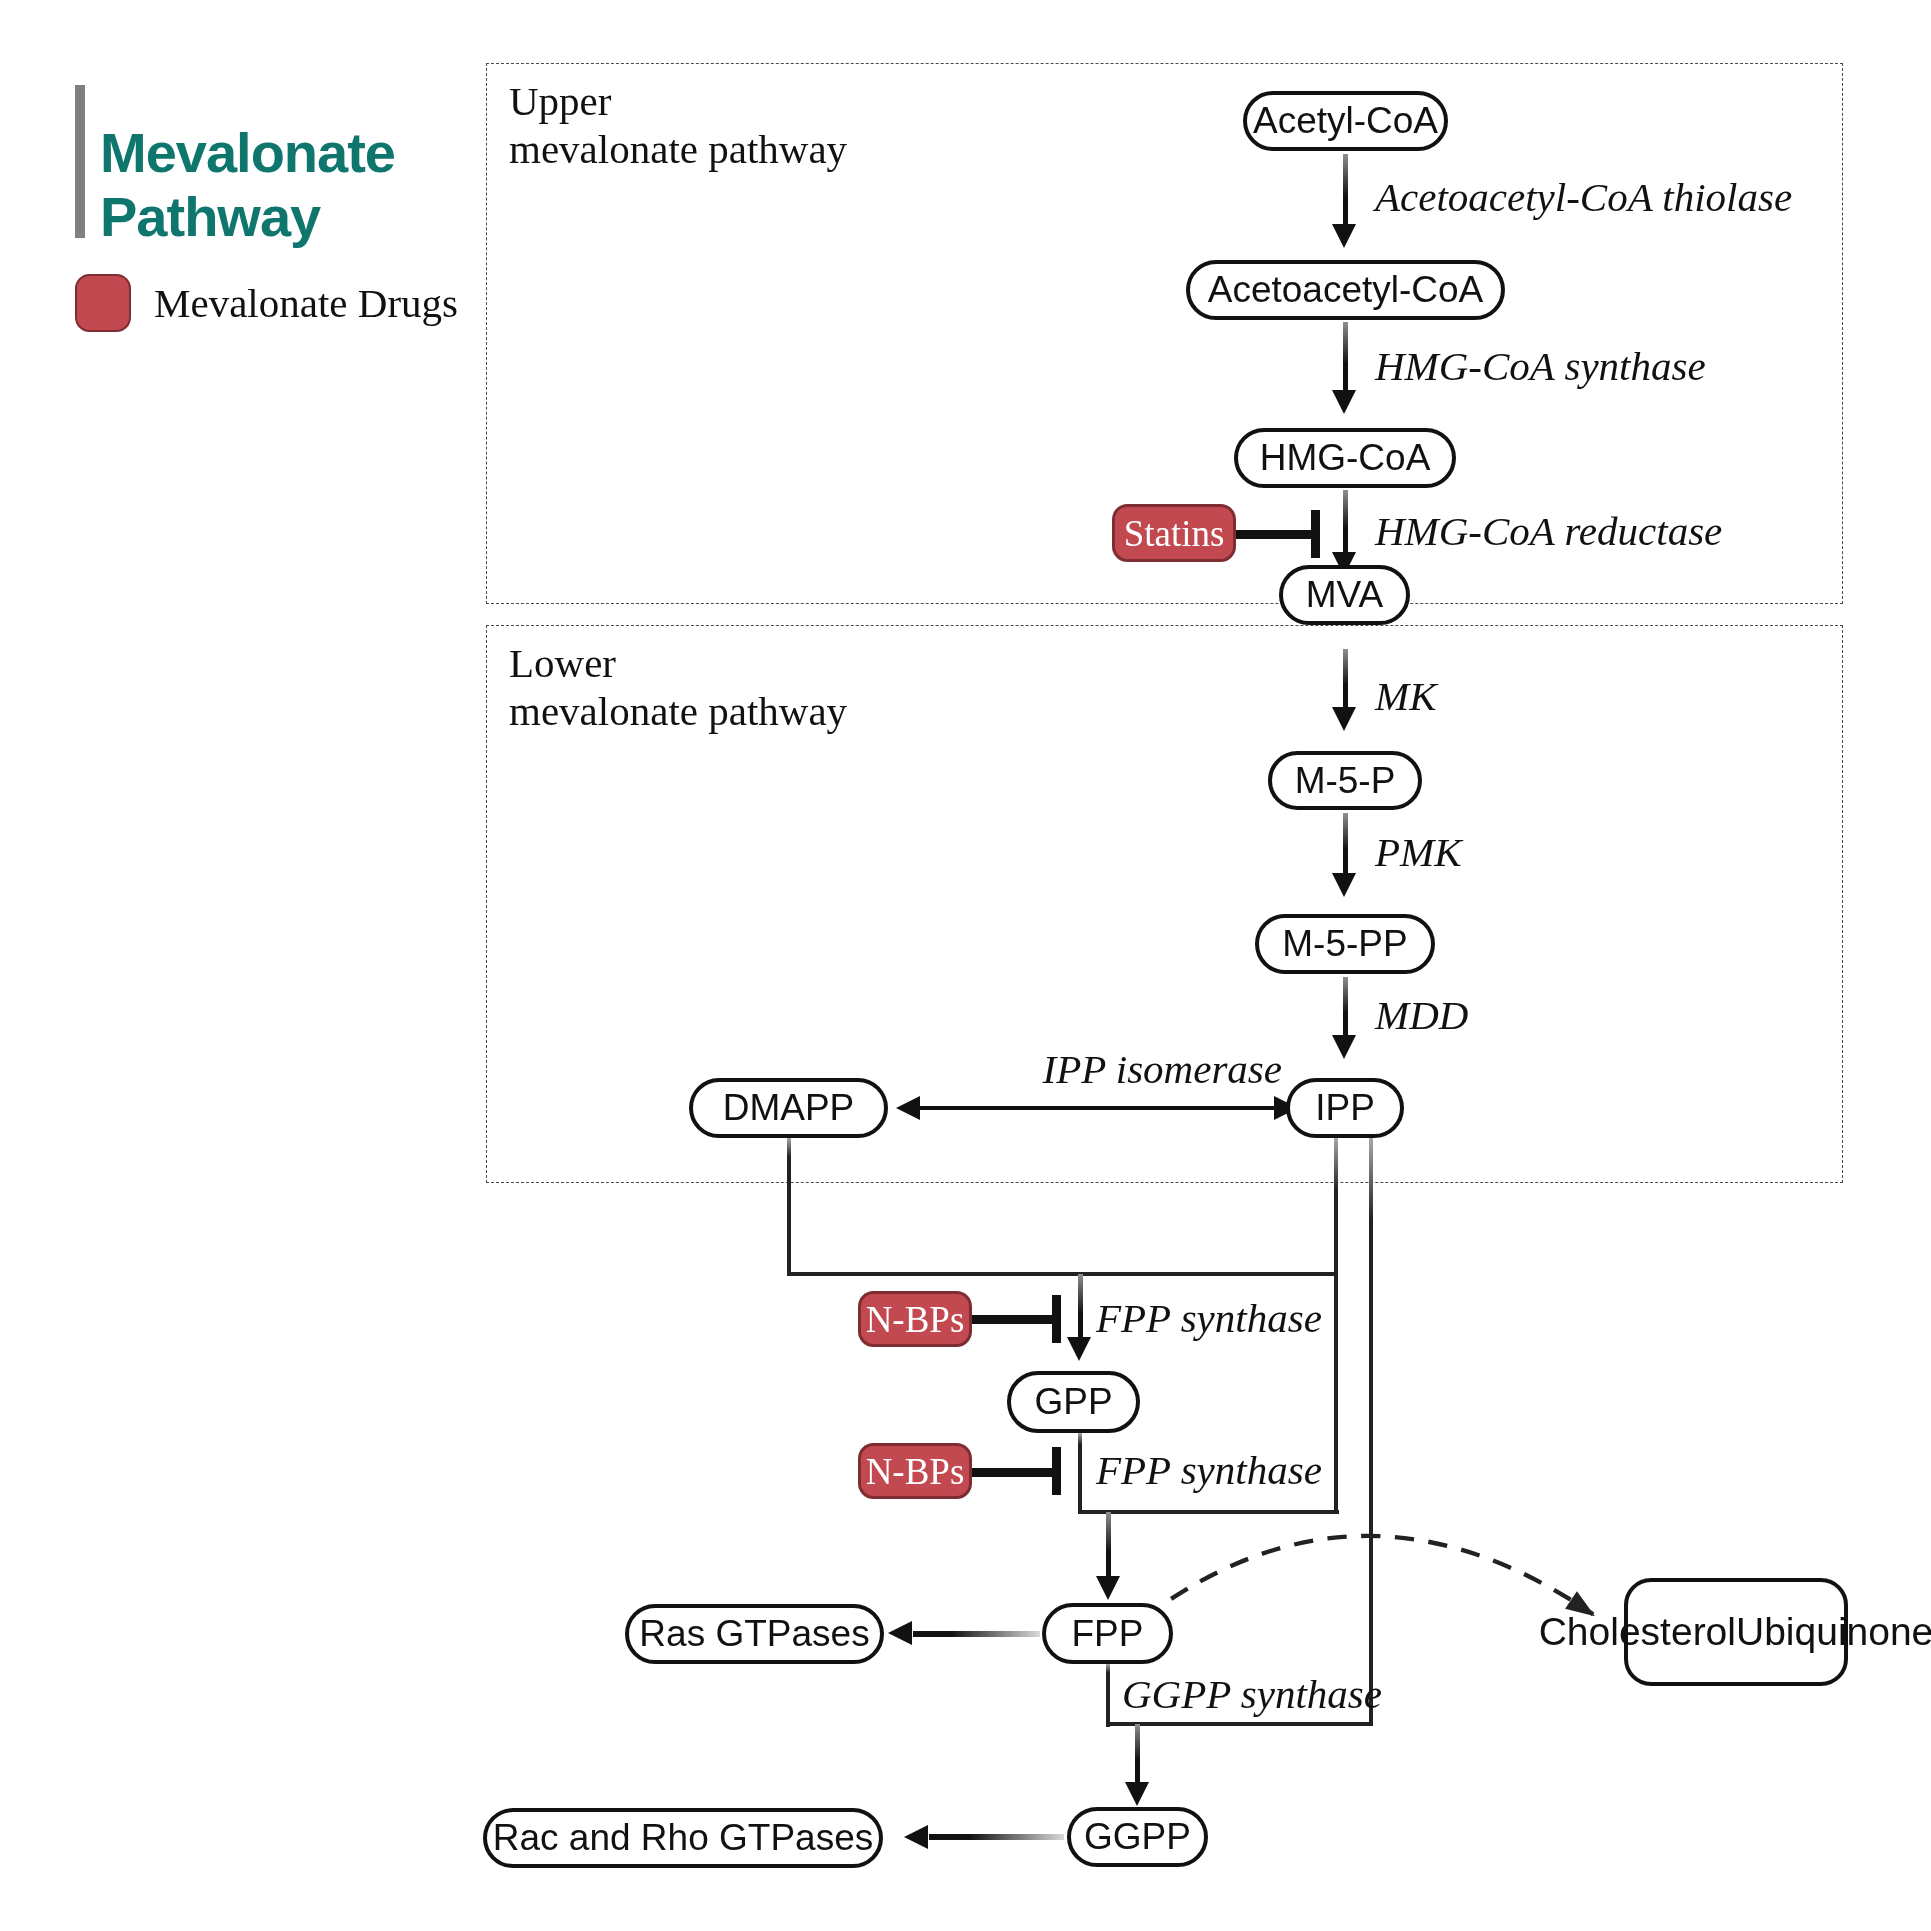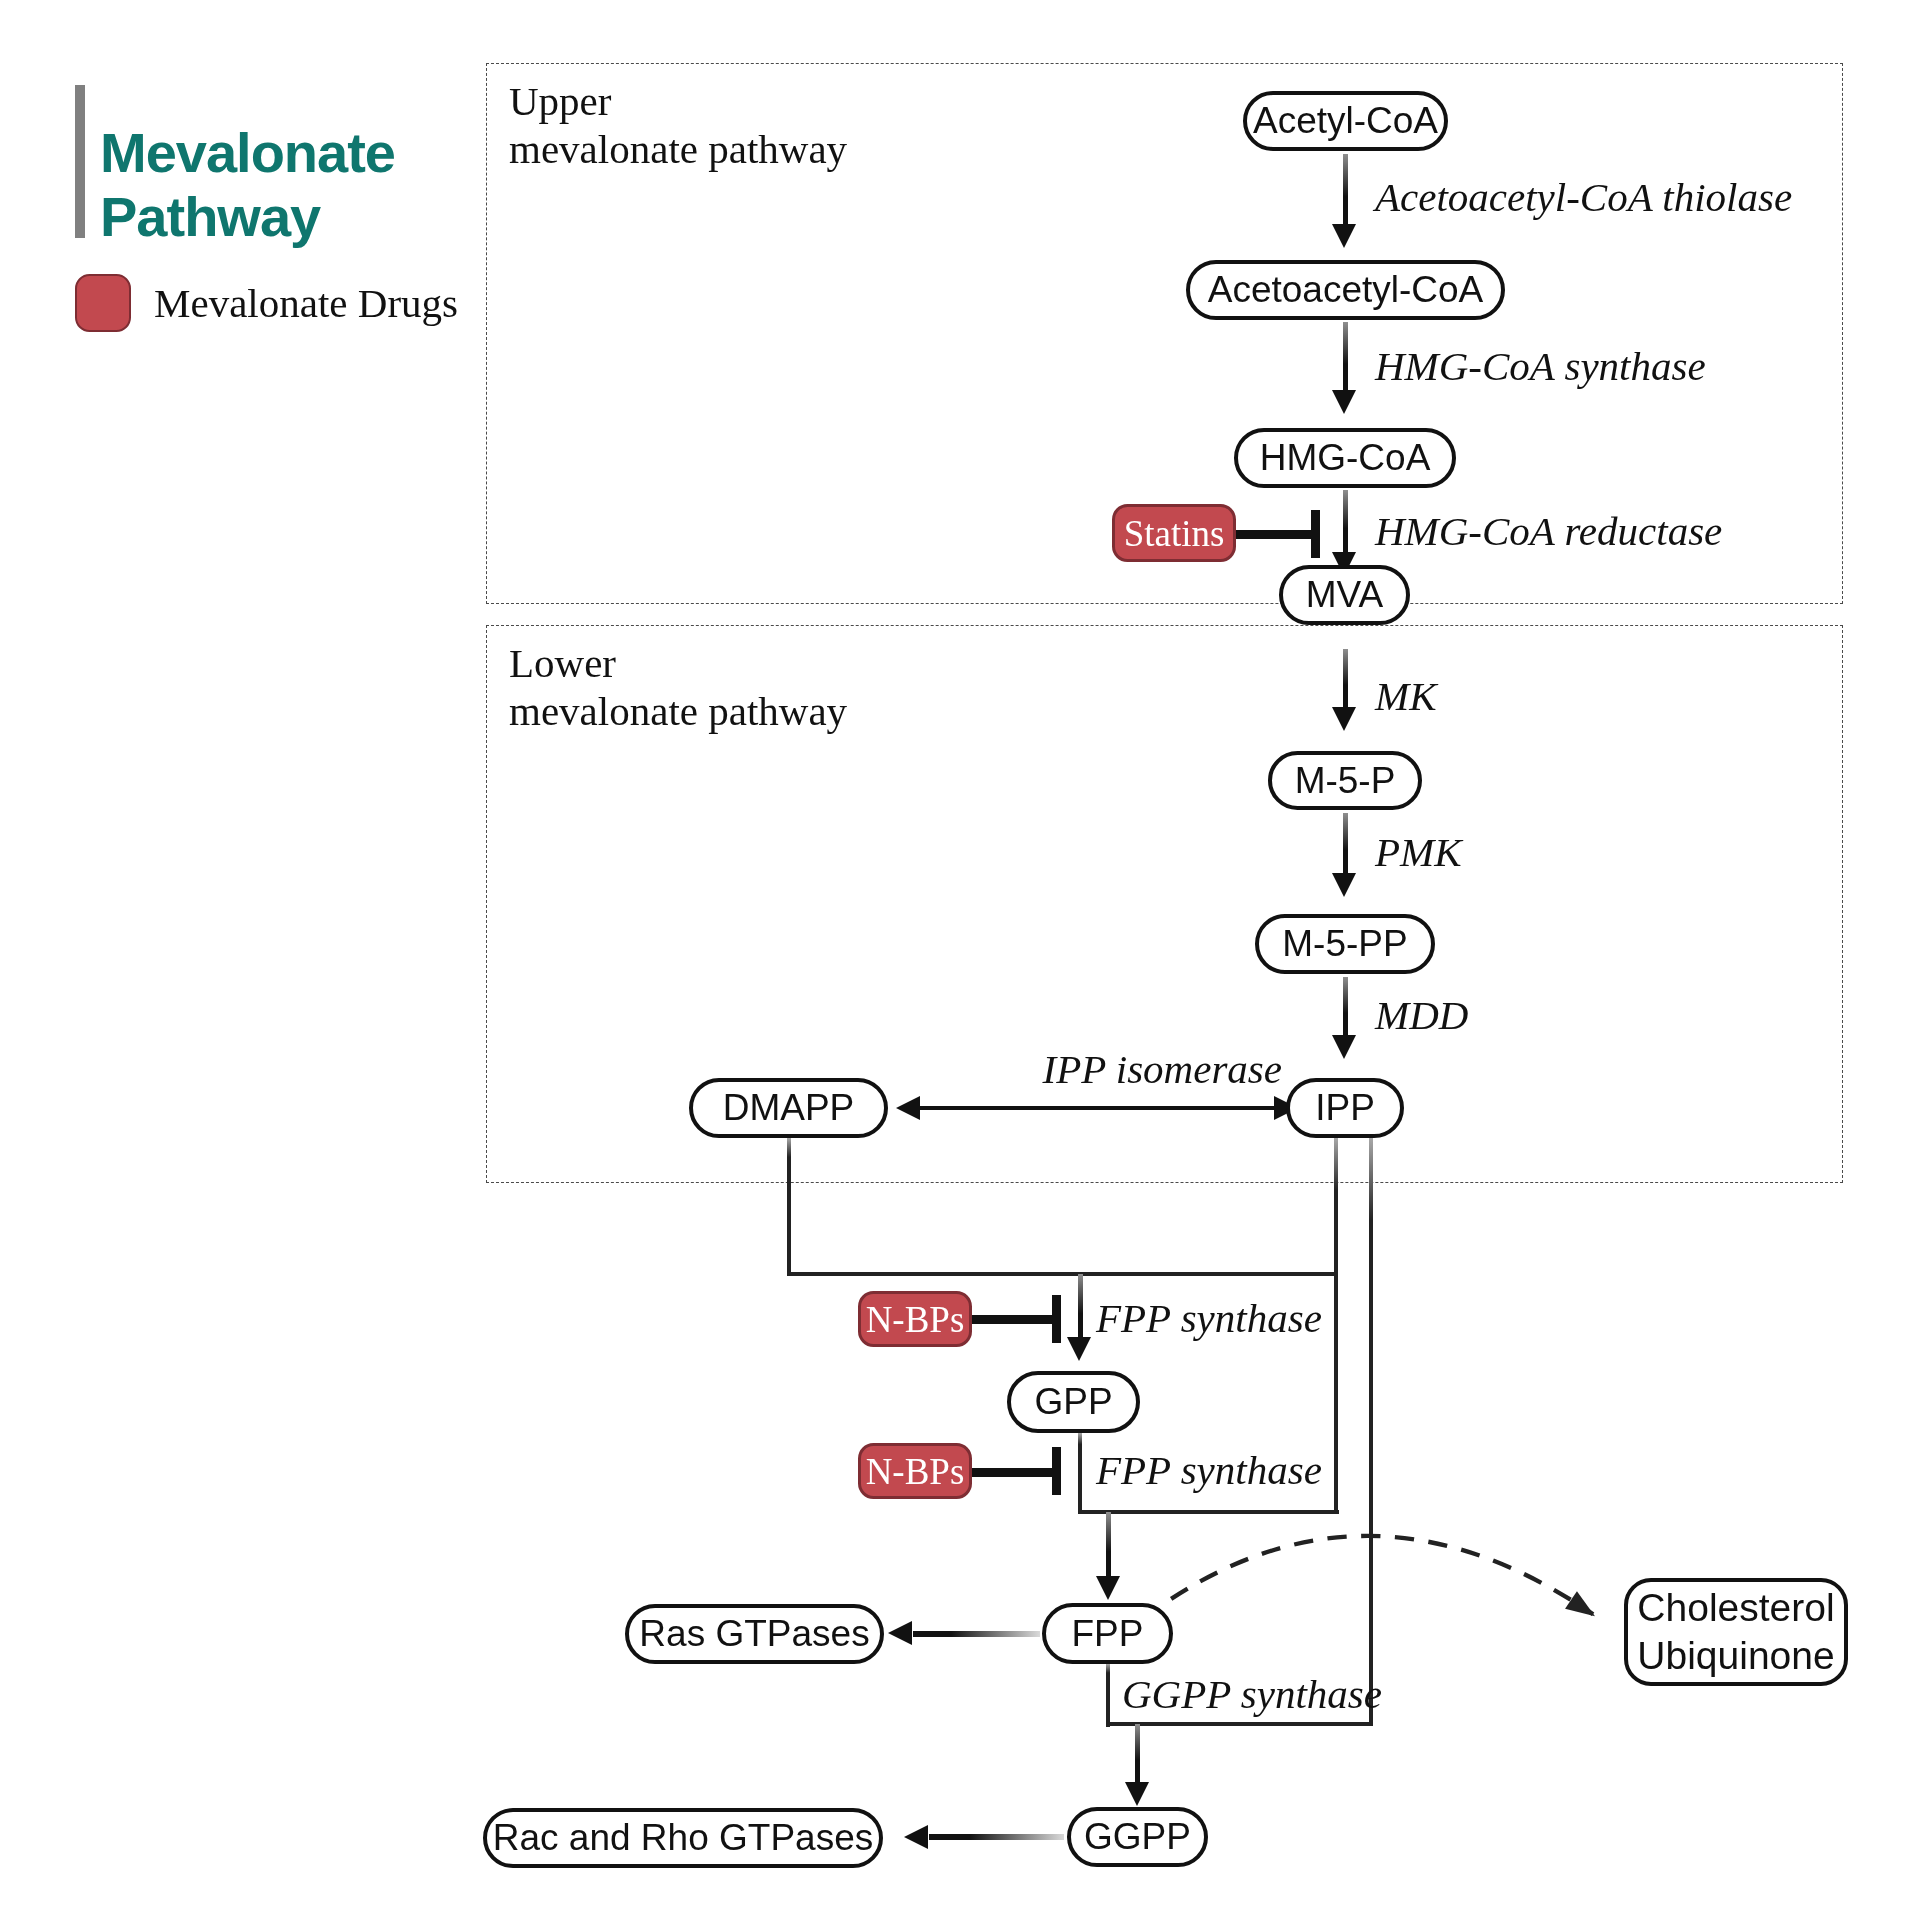--- a/index.html
+++ b/index.html
@@ -17,21 +17,21 @@
   .region{position:absolute;border:1.9px dashed #4a4a4a;box-sizing:border-box;z-index:0;}
   .region-upper{left:486px;top:63px;width:1357px;height:541px;}
   .region-lower{left:486px;top:625px;width:1357px;height:558px;}
   .region-label{position:absolute;font-family:"Liberation Serif",serif;font-size:41px;line-height:48px;z-index:1;}
   .region-label-upper{left:509px;top:77px;}
   .region-label-lower{left:509px;top:639px;}
   
   .pill{position:absolute;background:#fff;border:4.8px solid #111;border-radius:44px;box-sizing:border-box;
         display:flex;align-items:center;justify-content:center;font-size:37px;z-index:3;}
   .rect-node{position:absolute;background:#fff;border:4.8px solid #111;border-radius:27px;box-sizing:border-box;
-        display:flex;flex-direction:column;align-items:center;justify-content:center;
+        display:flex;flex-direction:row;align-items:center;justify-content:center;
         font-size:39px;line-height:48px;z-index:3;}
   
   .inhibitor{position:absolute;background:#c2494f;border:3.9px solid #7e2d33;border-radius:15.4px;box-sizing:border-box;
         display:flex;align-items:center;justify-content:center;color:#fff;
         font-family:"Liberation Serif",serif;font-size:37px;z-index:3;}
   
   .enzyme{position:absolute;font-family:"Liberation Serif",serif;font-style:italic;font-size:41px;
           white-space:nowrap;z-index:2;}
   
   .vshaft{position:absolute;width:4.8px;background:linear-gradient(to bottom,#8f8f8f 0%,#111 60%);z-index:1;}

